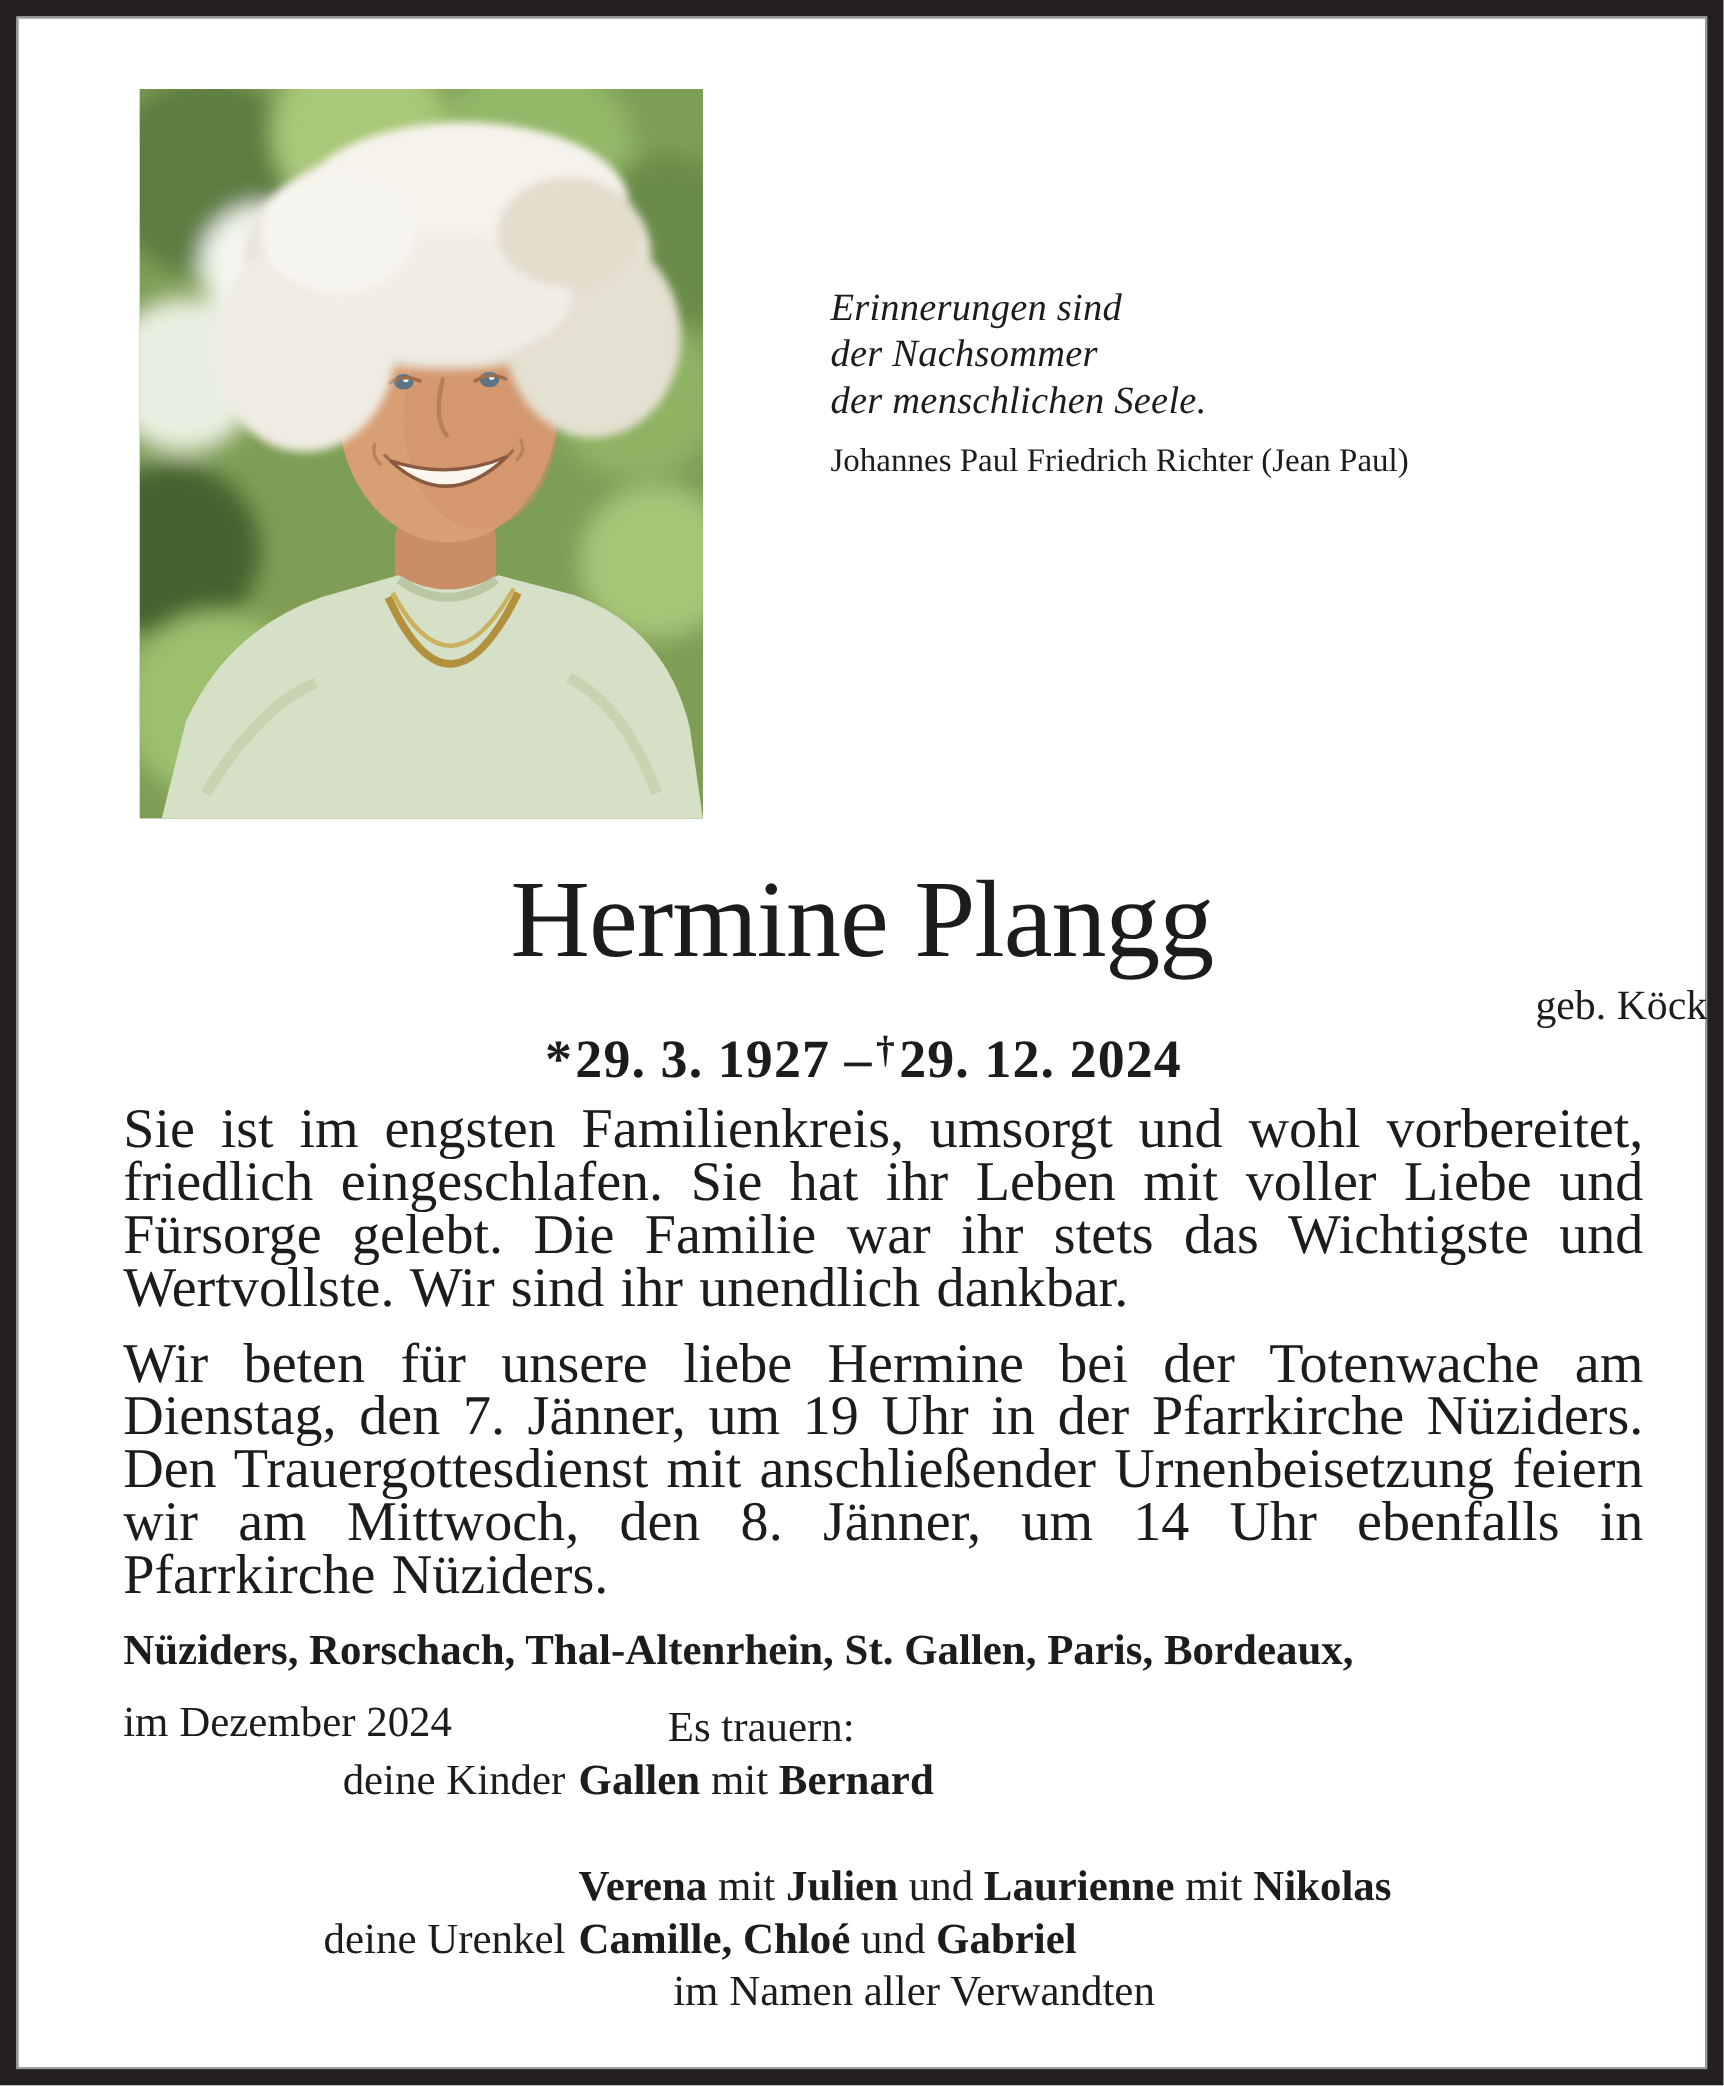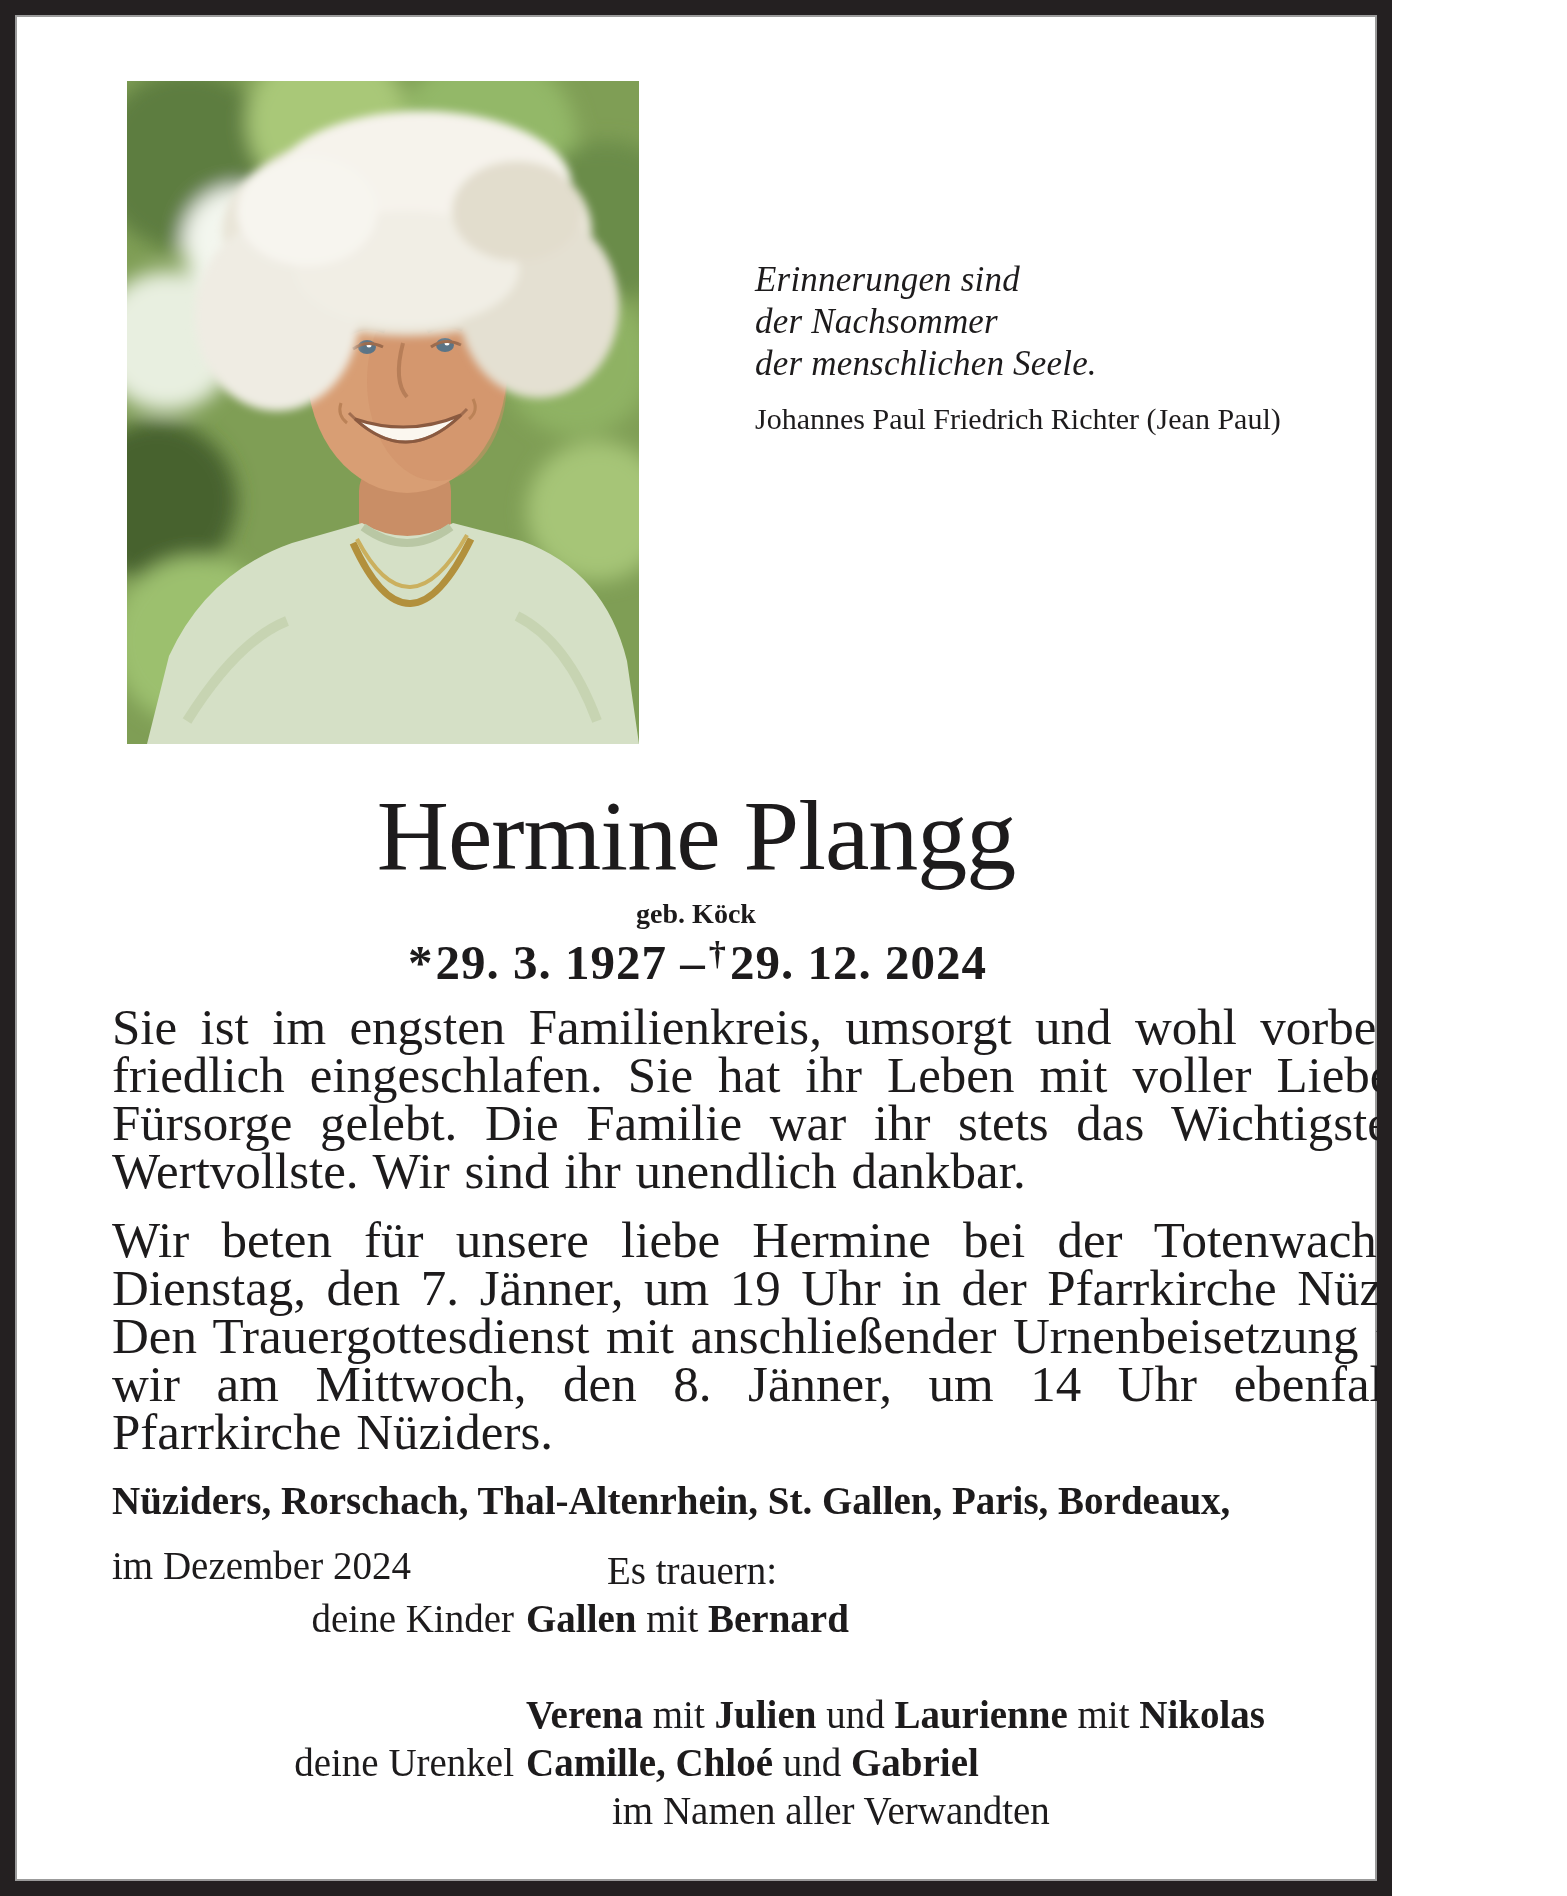--- a/index.html
+++ b/index.html
@@ -1,19 +1,19 @@
 <!DOCTYPE html>
 <html lang="de"><head>
 <meta charset="utf-8">
 <title>Hermine Plangg</title>
 <style>
   html,body{margin:0;padding:0;background:#ffffff;}
   .page{
     position:relative;
-    width:1392px;height:1896px;
+    width:1567px;height:1896px;
     box-sizing:border-box;
     background:#ffffff;
     border:15px solid #242021;
     box-shadow:inset 0 0 0 2px #9b9b9b;
     font-family:"Liberation Serif","DejaVu Serif",serif;
     color:#1d1b1c;
     overflow:hidden;
   }
   
   .photo{
@@ -27,21 +27,21 @@
     font-style:italic;font-size:35px;line-height:42px;letter-spacing:.2px;
   }
   .quote-attrib{
     margin-top:16px;font-size:30px;line-height:36px;font-style:normal;
   }
   
   .name-block{position:absolute;left:0;right:0;top:766px;text-align:center;}
   .deceased-name{
     margin:0;font-size:100px;line-height:110px;font-weight:400;letter-spacing:-1px;
   }
-  .maiden-name{font-size:28px;line-height:46px;font-weight:700;}
+  .maiden-name{font-size:38px;line-height:46px;font-weight:400;text-align:right;}
   .dates{font-size:49px;line-height:52px;font-weight:700;letter-spacing:1px;}
   .date-sym{font-size:70%;position:relative;top:-0.42em;padding:0 3px;}
   .date-sym.star{font-size:100%;top:0;padding-right:2px;}
   
   .main-text{position:absolute;left:97px;top:988px;width:1382px;}
   .main-text p{
     margin:0 0 21px 0;font-size:51px;line-height:48px;
     text-align:justify;text-justify:inter-word;word-spacing:2px;
   }
   .cities-line{font-size:39px;line-height:48px;font-weight:700;}

